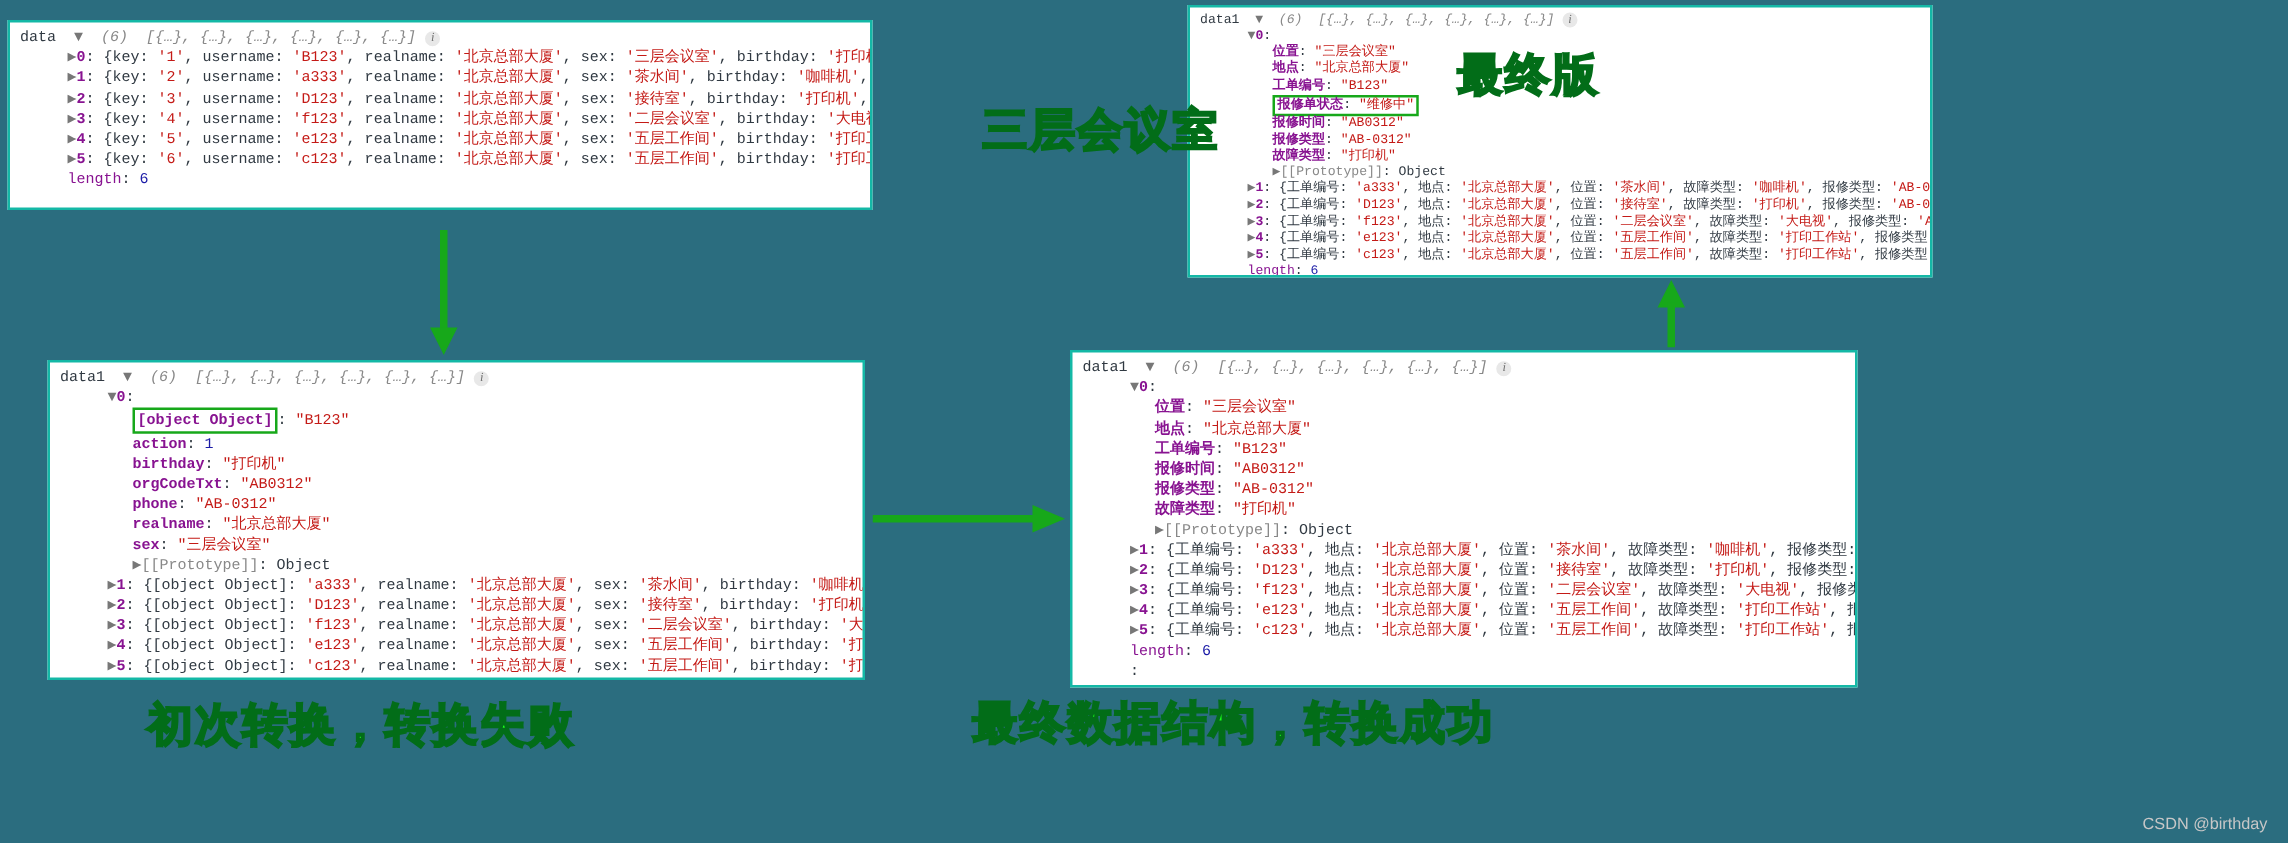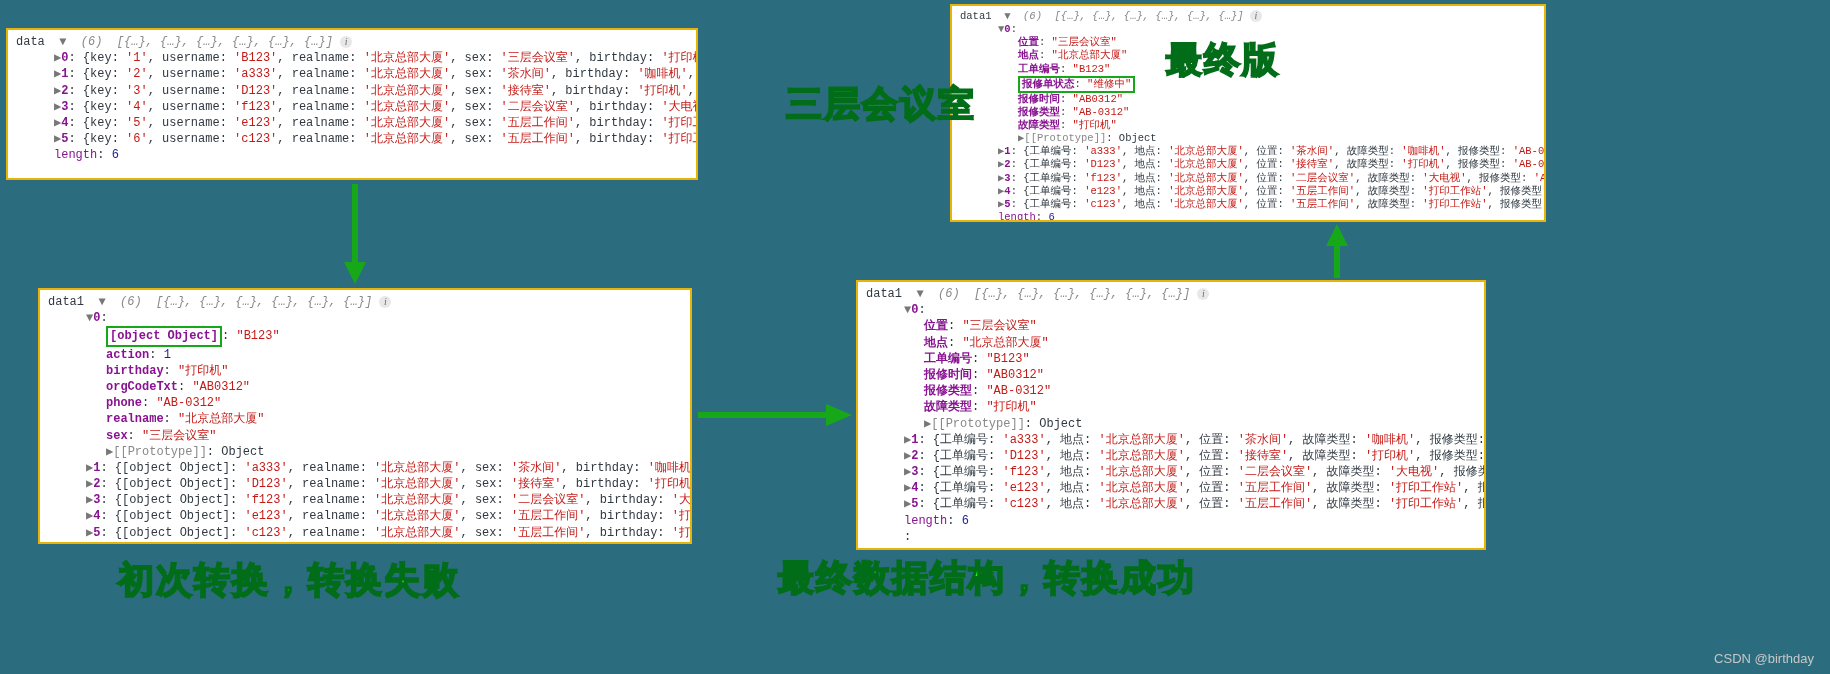--- a/index.html
+++ b/index.html
@@ -7,21 +7,21 @@
     background:#2b6d7f;
     width:1830px; height:674px;
     font-family: "Consolas","Courier New",monospace;
     font-size:12px;
     color:#303942;
     position:relative;
   }
   .panel {
     position:absolute;
     background:#fff;
-    border:2px solid #eab308;
+    border:2px solid #14b8a6;
     padding:4px 8px 6px 8px;
     line-height:1.35;
     white-space:nowrap;
     overflow:hidden;
   }
   .var { color:#303942; }
   .tri { color:#777; }
   .arr { color:#888; font-style:italic; }
   .num  { color:#1a1aa6; }
   .idx  { color:#881391; font-weight:bold; }
@@ -64,21 +64,21 @@
     line-height:12px;
     font-style:italic;
     font-family:serif;
   }
 
   .small { font-size:10.5px; line-height:1.25; }
 </style>
 </head>
 <body>
 
-<div class="panel" style="left:6px; top:28px; width:692px; height:152px;">
+<div class="panel" style="left:6px; top:16px; width:692px; height:152px;">
   <div>
     <span class="var">data</span>
     &nbsp;<span class="tri">▼</span>&nbsp;
     <span class="arr">(6)</span>&nbsp;
     <span class="arr">[{…}, {…}, {…}, {…}, {…}, {…}]</span>
     <span class="icon-info">i</span>
   </div>
   <div id="p1rows">
       <div class="pline"><span class="tri">▶</span><span class="idx">0</span>: {key: <span class="str">'1'</span>, username: <span class="str">'B123'</span>, realname: <span class="str">'北京总部大厦'</span>, sex: <span class="str">'三层会议室'</span>, birthday: <span class="str">'打印机'</span>, &nbsp;…}</div>
       <div class="pline"><span class="tri">▶</span><span class="idx">1</span>: {key: <span class="str">'2'</span>, username: <span class="str">'a333'</span>, realname: <span class="str">'北京总部大厦'</span>, sex: <span class="str">'茶水间'</span>, birthday: <span class="str">'咖啡机'</span>, &nbsp;…}</div>

